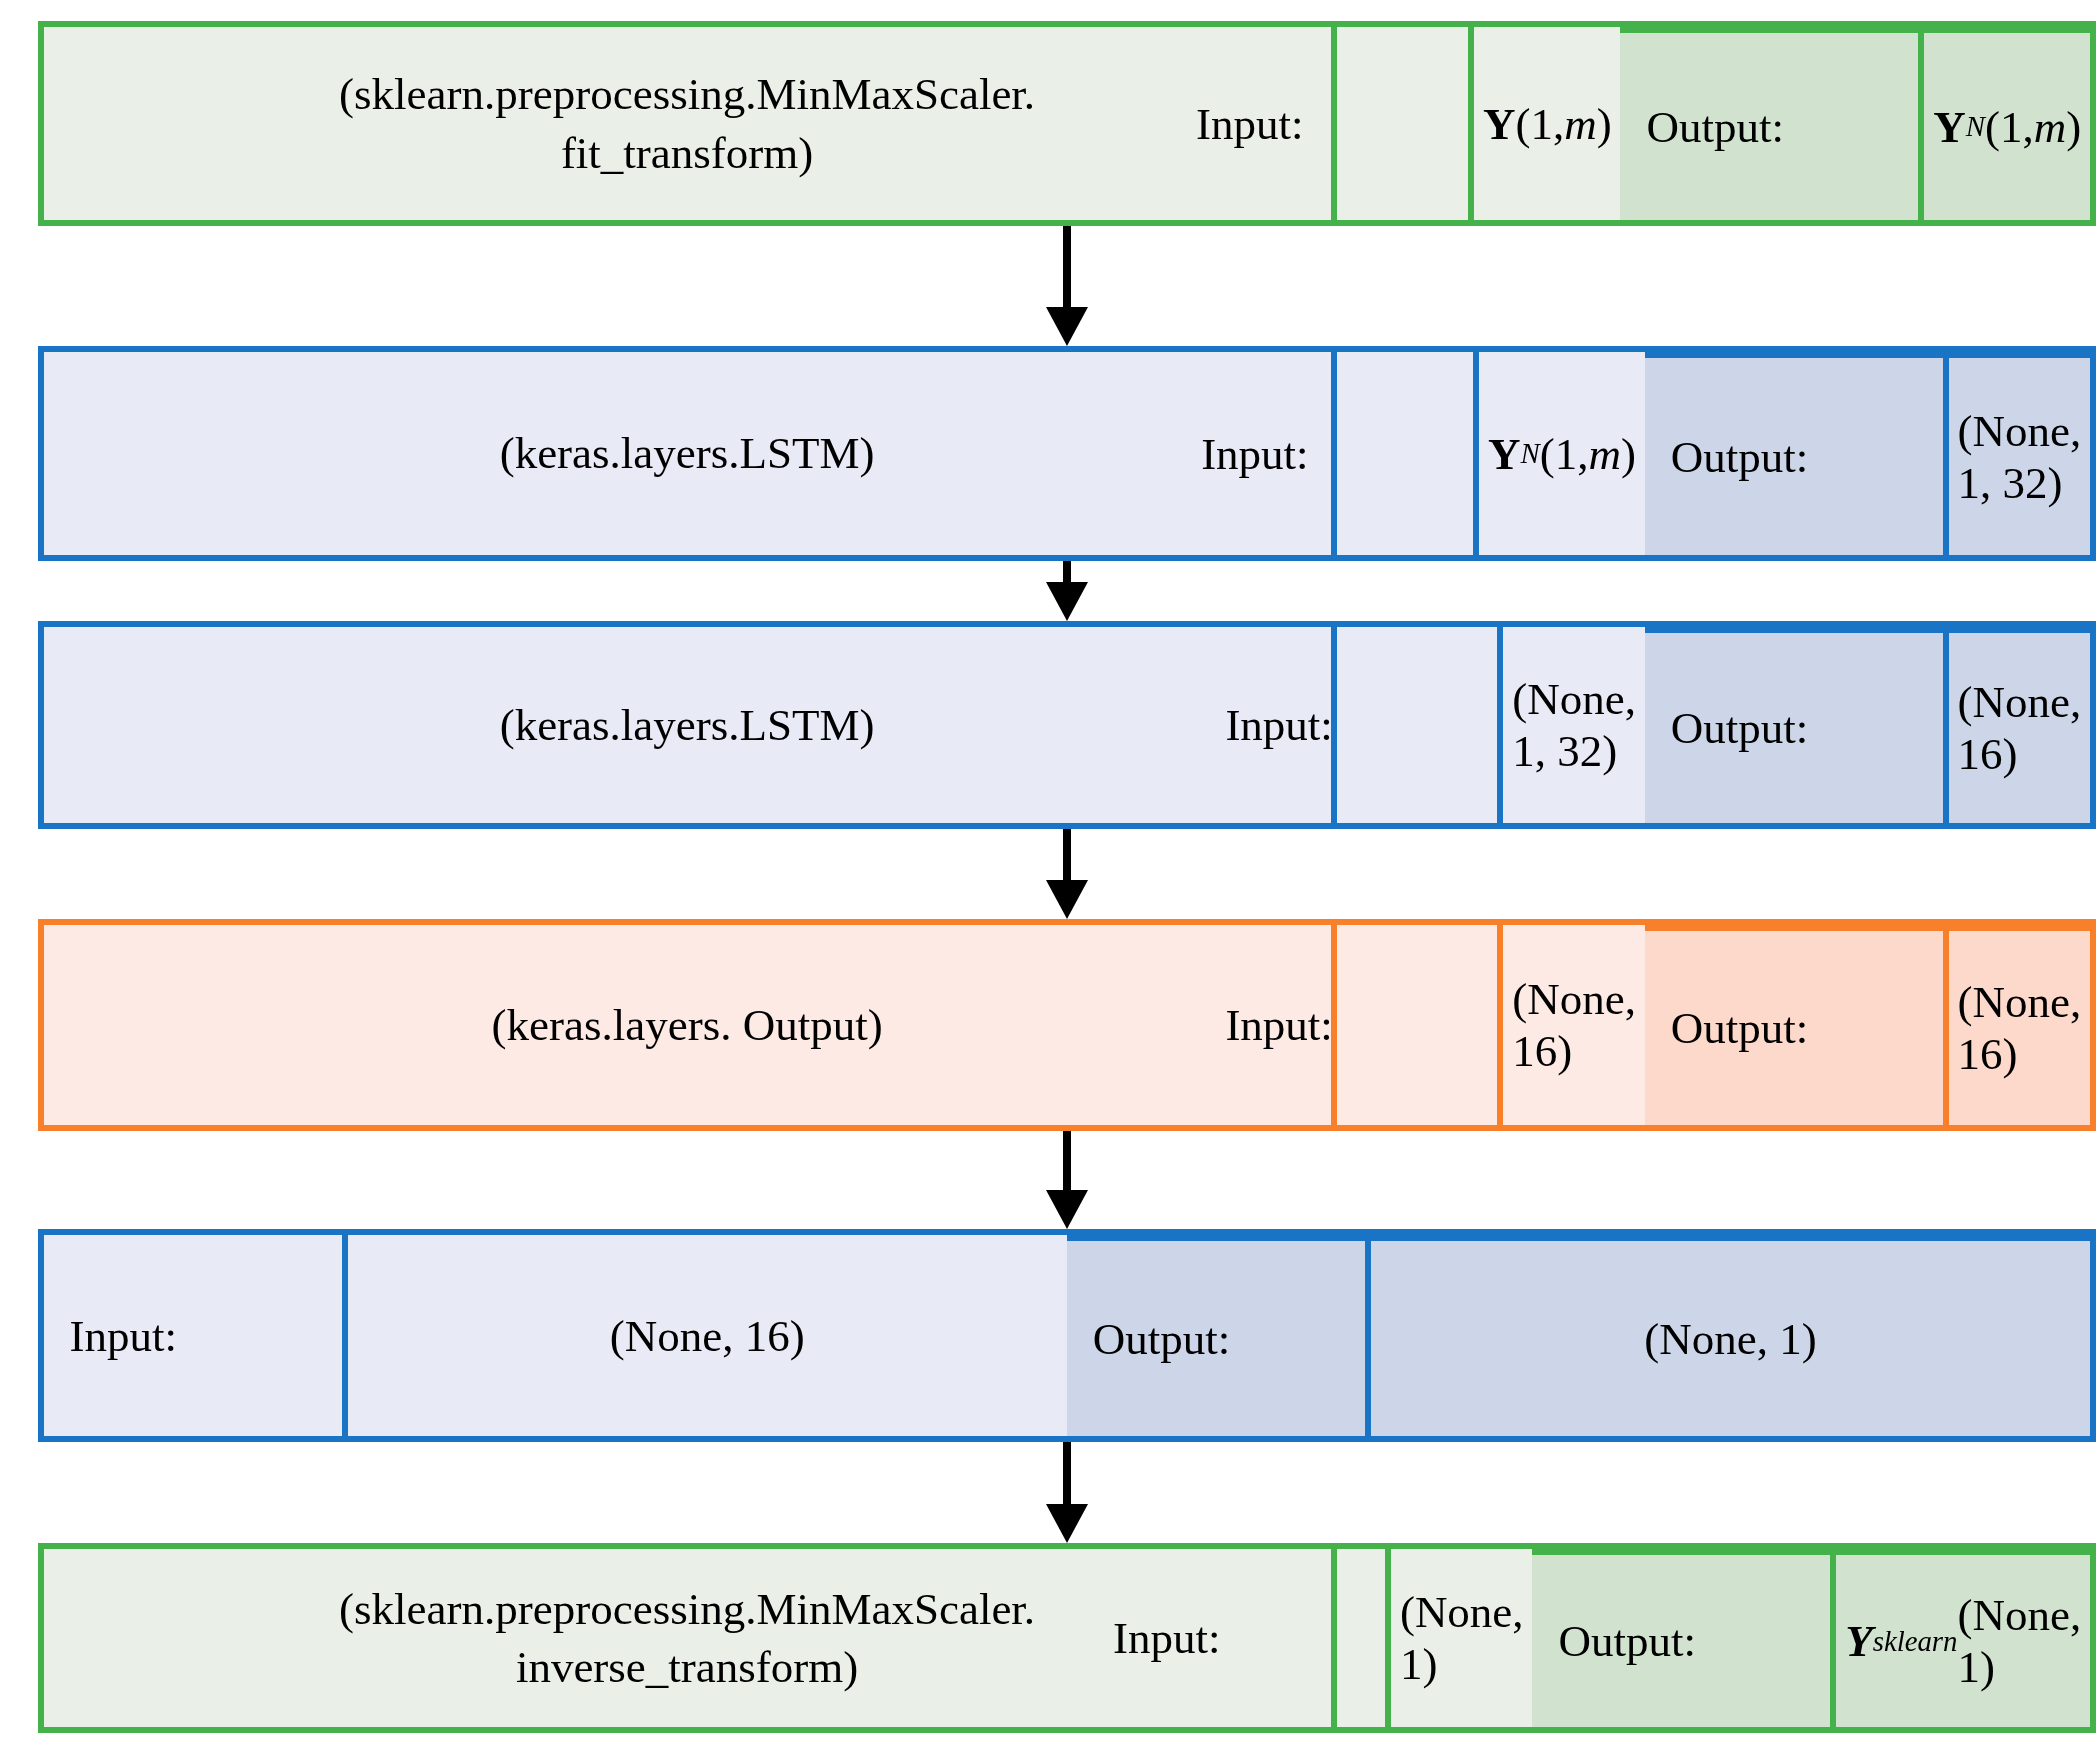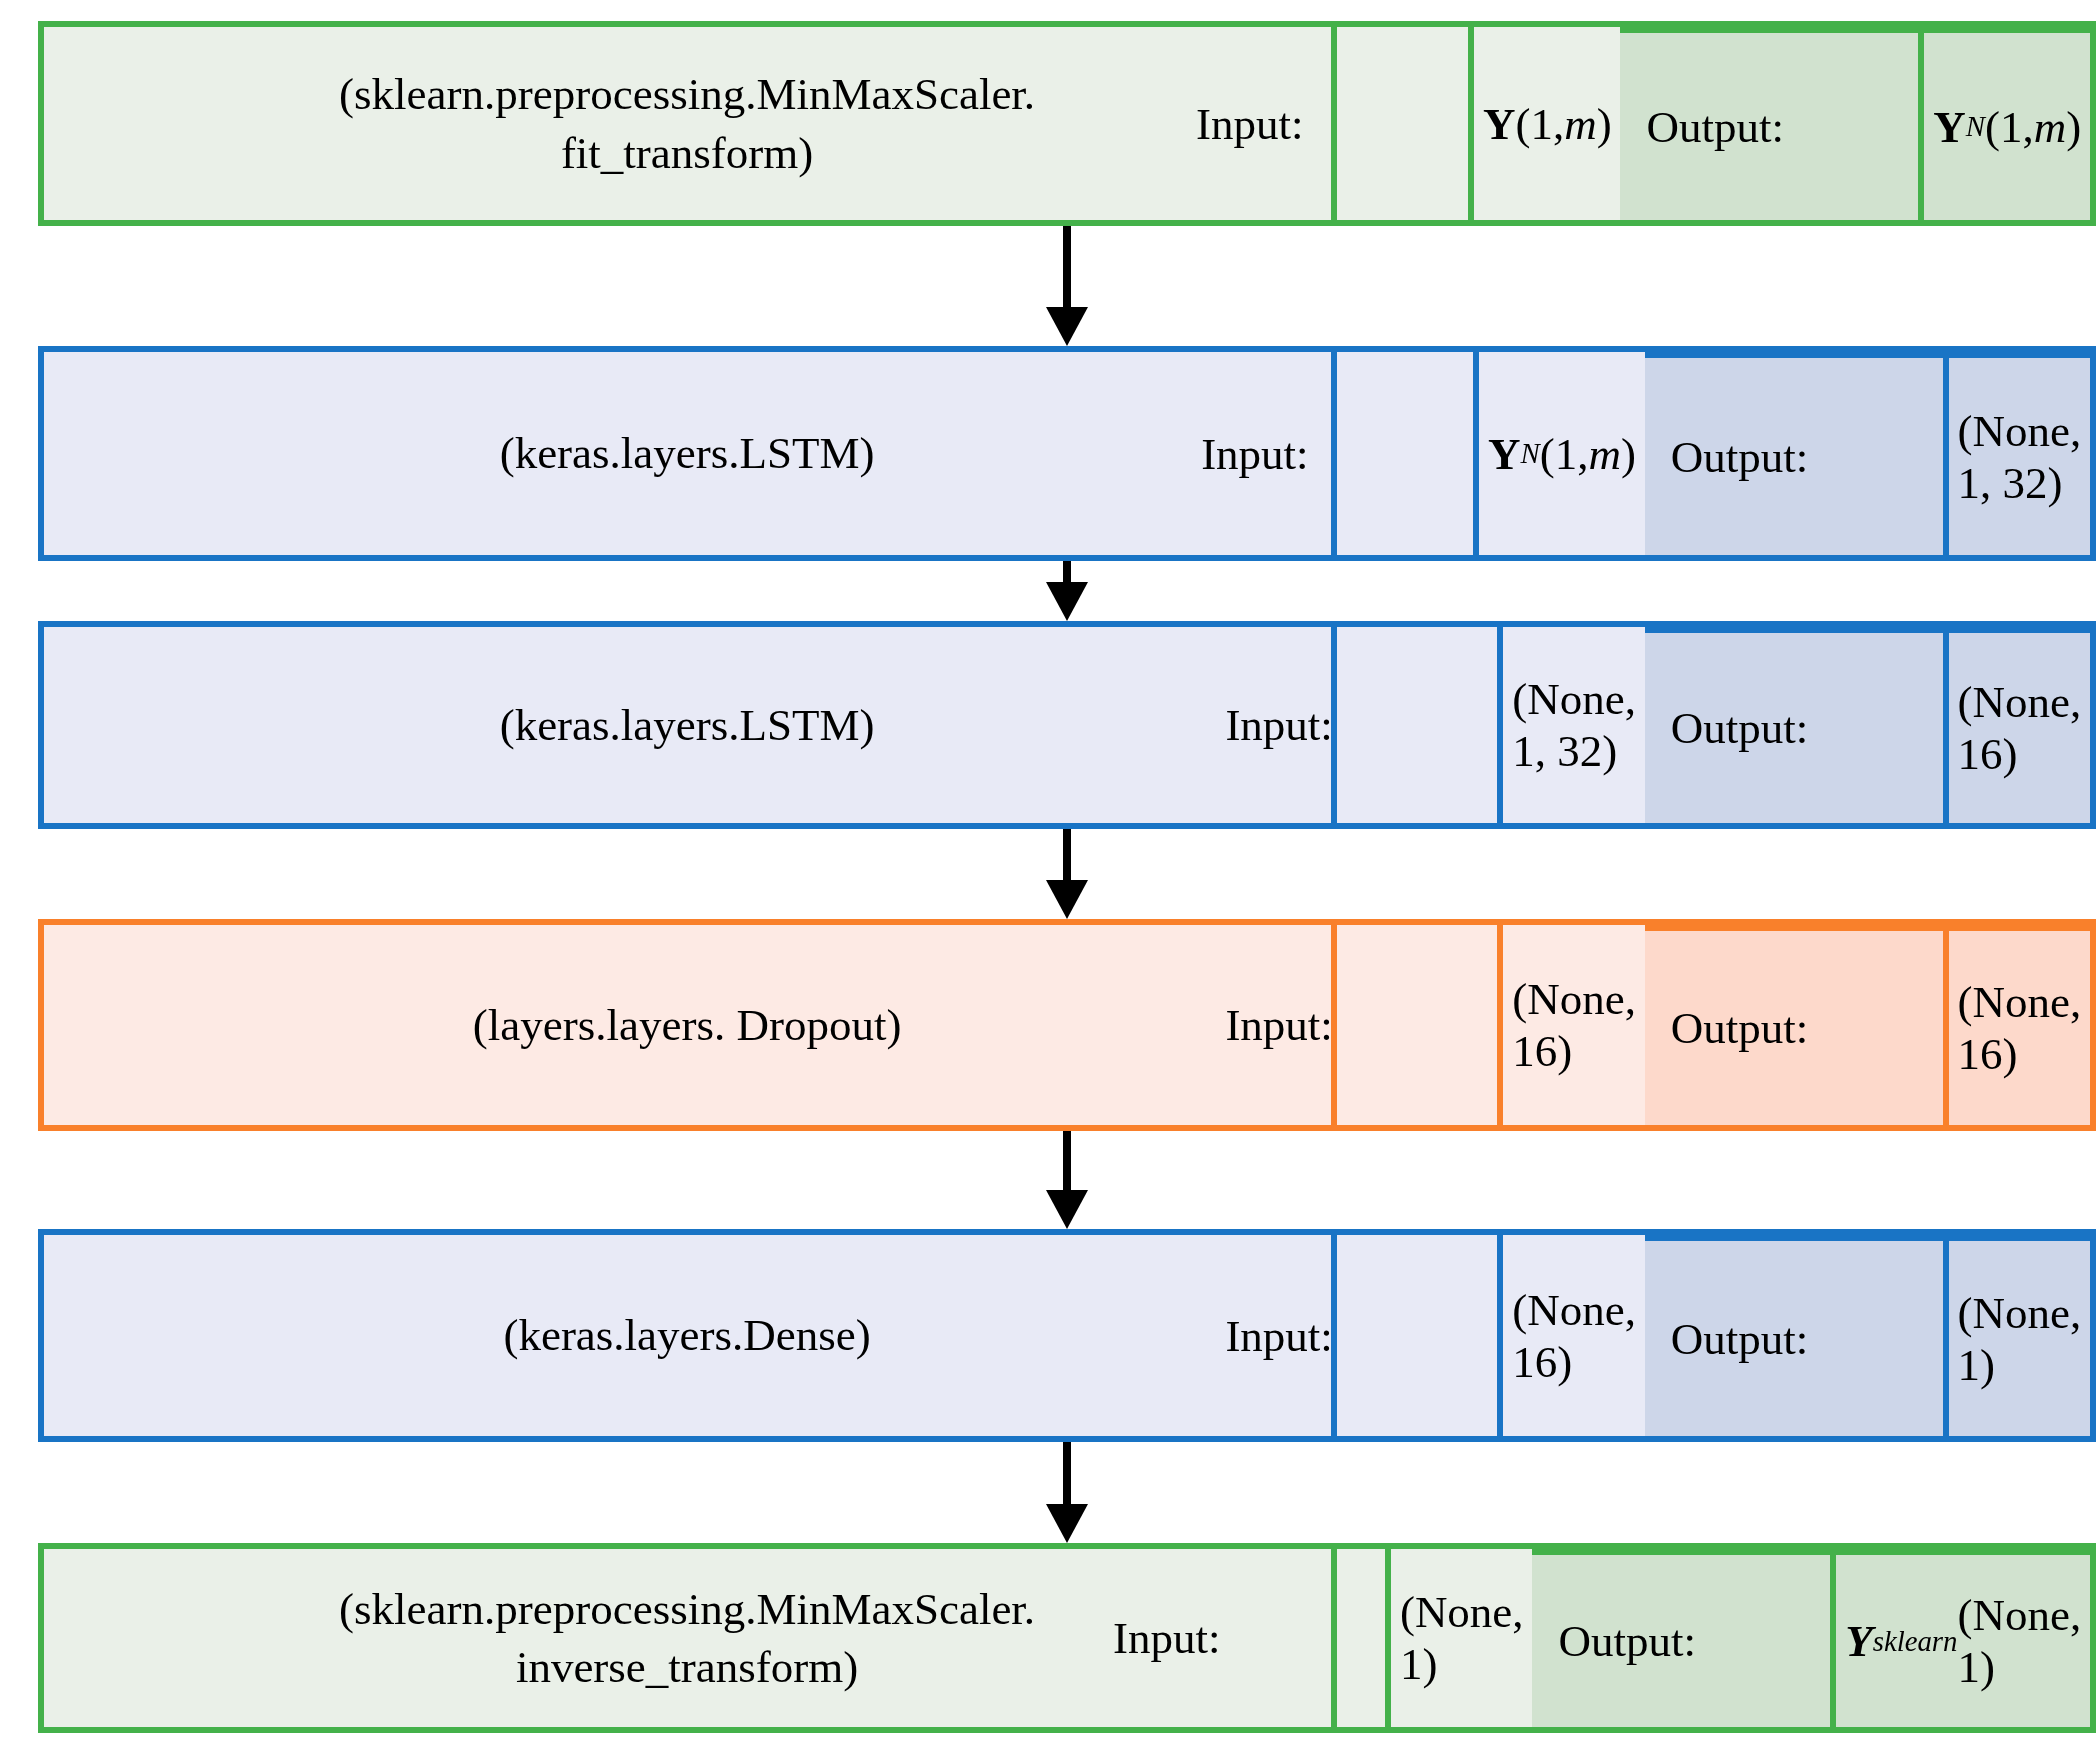--- a/index.html
+++ b/index.html
@@ -178,21 +178,21 @@
   </div>
 
   <div class="gap g3">
     <div class="arrow">
       <div class="shaft" style="background: rgb(0, 0, 0);"></div>
       <div class="head" style="border-top-color: rgb(0, 0, 0);"></div>
     </div>
   </div>
 
   <div class="block b4" style="--border: #f9802b; --light: #fdeae4; --dark: #fdd9cb;">
-    <div class="label-area">(layers.layers. Dropout)</div>
+    <div class="label-area">(keras.layers. Output)</div>
     <div class="io-table">
       <div class="row input">
         <div class="cell key">Input:</div>
         <div class="cell val">
             <span class="seg-n">(None, 16)</span>
           </div>
       </div>
       <div class="row output">
         <div class="cell key">Output:</div>
         <div class="cell val">
@@ -203,21 +203,20 @@
   </div>
 
   <div class="gap g4">
     <div class="arrow">
       <div class="shaft" style="background: rgb(0, 0, 0);"></div>
       <div class="head" style="border-top-color: rgb(0, 0, 0);"></div>
     </div>
   </div>
 
   <div class="block b5" style="--border: #1974c5; --light: #e8eaf6; --dark: #cdd6e9;">
-    <div class="label-area">(keras.layers.Dense)</div>
     <div class="io-table">
       <div class="row input">
         <div class="cell key">Input:</div>
         <div class="cell val">
             <span class="seg-n">(None, 16)</span>
           </div>
       </div>
       <div class="row output">
         <div class="cell key">Output:</div>
         <div class="cell val">

